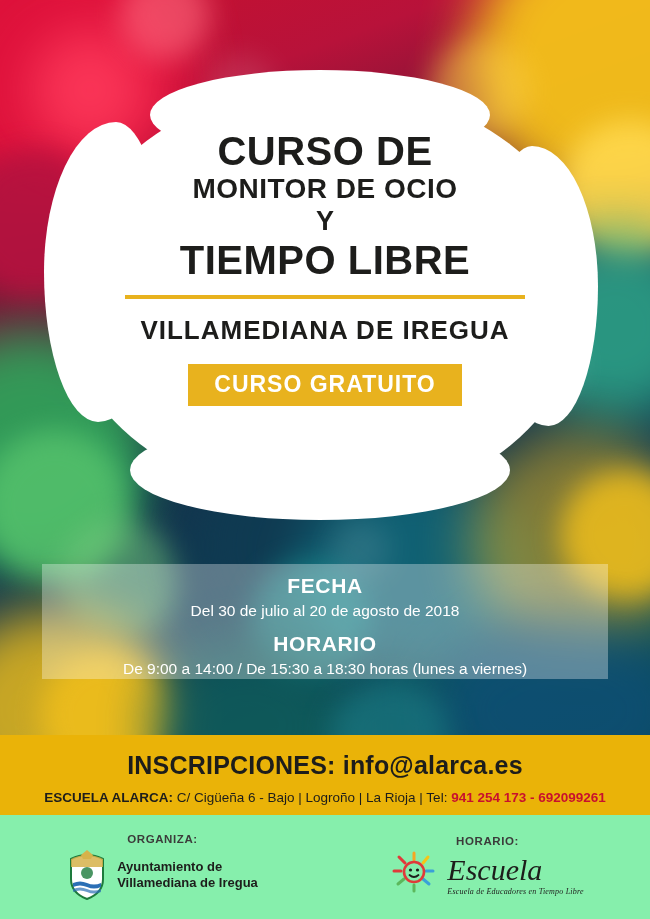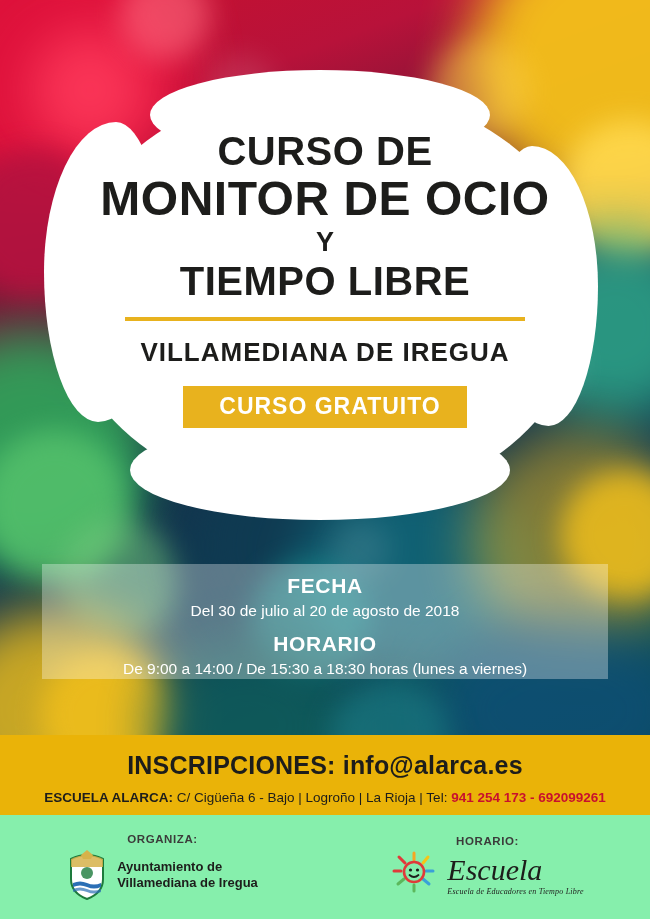--- a/index.html
+++ b/index.html
@@ -69,21 +69,21 @@
     text-align: center;
     z-index: 6;
     color: #1d1d1b;
   }
   .headline .l1, .headline .l2, .headline .l4 {
     font-weight: bold;
     letter-spacing: 0.5px;
     line-height: 1.06;
   }
   .headline .l1 { font-size: 40px; }
-  .headline .l2 { font-size: 48px; margin-top: 2px; }
+  .headline .l2 { font-size: 28px; margin-top: 2px; }
   .headline .l3 { font-size: 27px; font-weight: bold; margin-top: 2px; }
   .headline .l4 { font-size: 40px; margin-top: 2px; }
 
   .rule {
     width: 400px; height: 4px;
     background: #e8b21e;
     margin: 14px auto 0 auto;
   }
   .subtitle {
     font-size: 26px;
@@ -93,21 +93,21 @@
     margin-top: 16px;
   }
   .free-badge {
     display: inline-block;
     margin-top: 18px;
     background: #e8b21e;
     color: #ffffff;
     font-size: 23px;
     font-weight: bold;
     letter-spacing: 1px;
-    padding: 7px 26px 8px 36px;
+    padding: 7px 26px 8px 26px;
   }
 
   
   .info-panel {
     position: absolute;
     left: 42px; top: 564px;
     width: 566px; height: 115px;
     background: rgba(255,255,255,0.32);
     z-index: 6;
     color: #ffffff;

